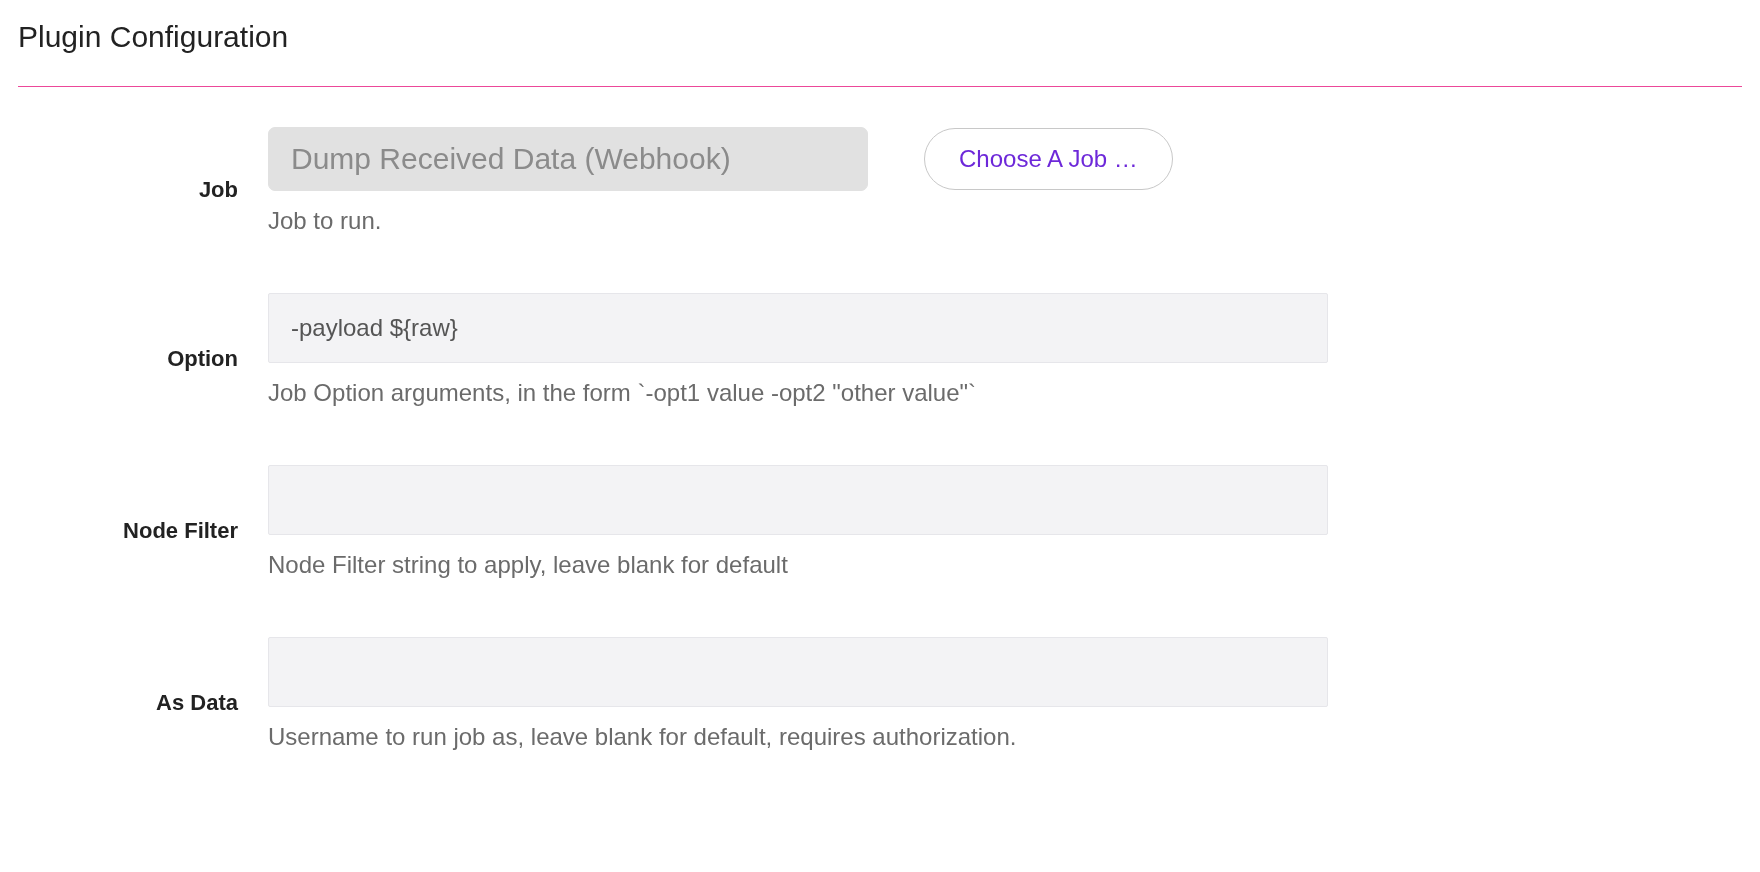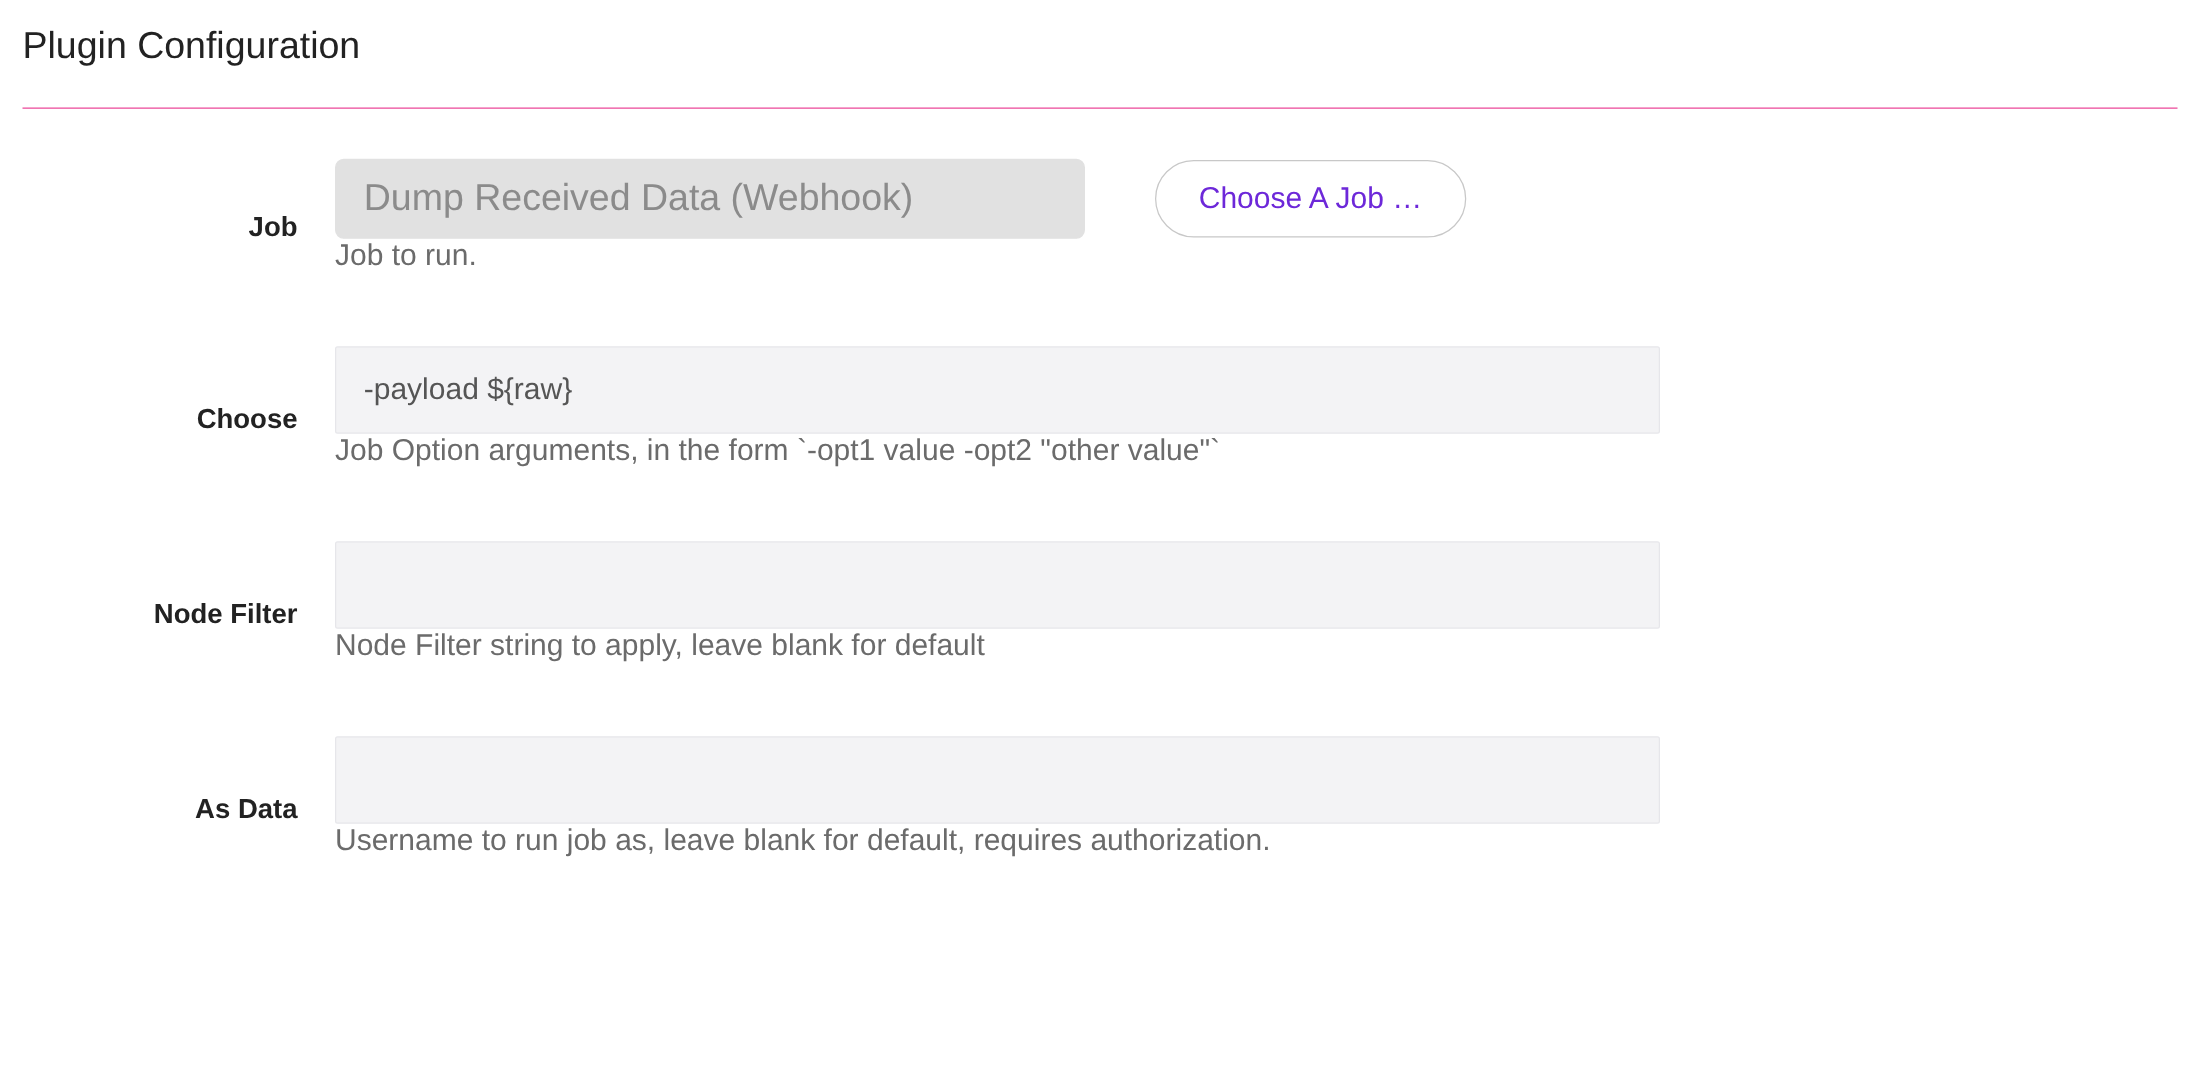--- a/index.html
+++ b/index.html
@@ -80,41 +80,42 @@
       font-size: 24px;
       color: #6d28d9;
       cursor: pointer;
       font-family: inherit;
       white-space: nowrap;
       height: 62px;
     }
     .help-text {
       color: #6b6b6b;
       font-size: 24px;
+      margin-top: 16px;
       font-weight: 400;
     }
   </style>
 </head>
 <body>
 
 <h1 class="page-title">Plugin Configuration</h1>
 
 <div class="form-row">
   <div class="form-label">Job</div>
   <div class="form-control-wrap">
     <div class="job-row-inputs">
       <div class="input-readonly">Dump Received Data (Webhook)</div>
       <button class="choose-button">Choose A Job …</button>
     </div>
     <div class="help-text">Job to run.</div>
   </div>
 </div>
 
 <div class="form-row">
-  <div class="form-label">Choose</div>
+  <div class="form-label">Option</div>
   <div class="form-control-wrap">
     <input type="text" class="input-text" value="-payload ${raw}" style="">
     <div class="help-text">Job Option arguments, in the form `-opt1 value -opt2 "other value"`</div>
   </div>
 </div>
 
 <div class="form-row">
   <div class="form-label">Node Filter</div>
   <div class="form-control-wrap">
     <input type="text" class="input-text" value="" style="">

